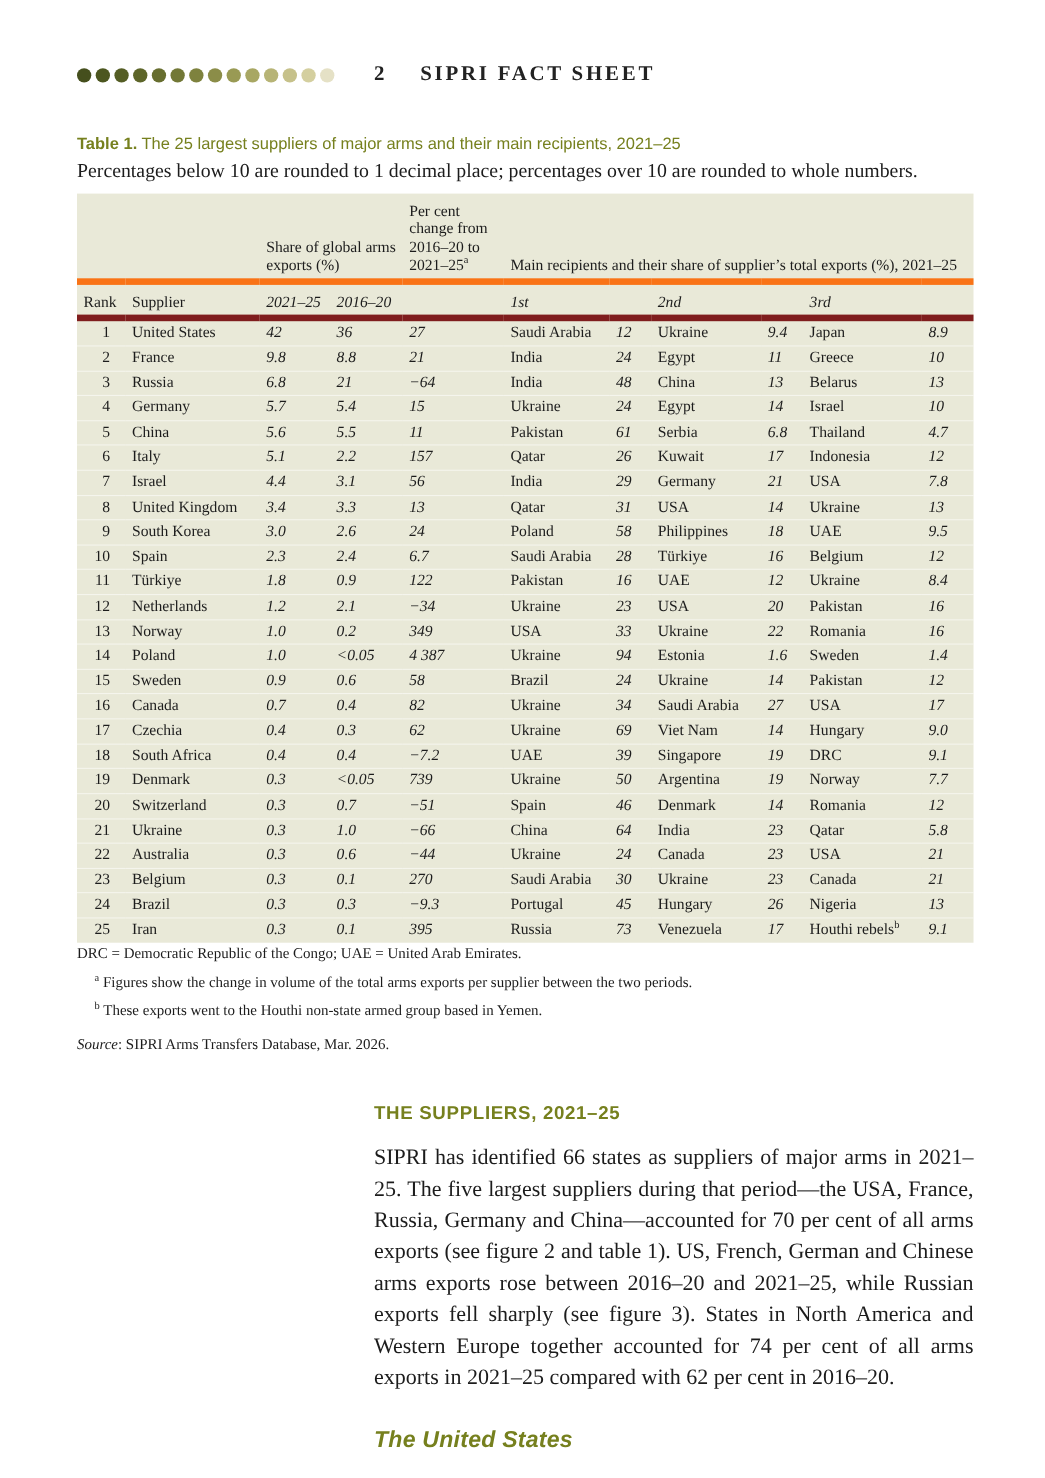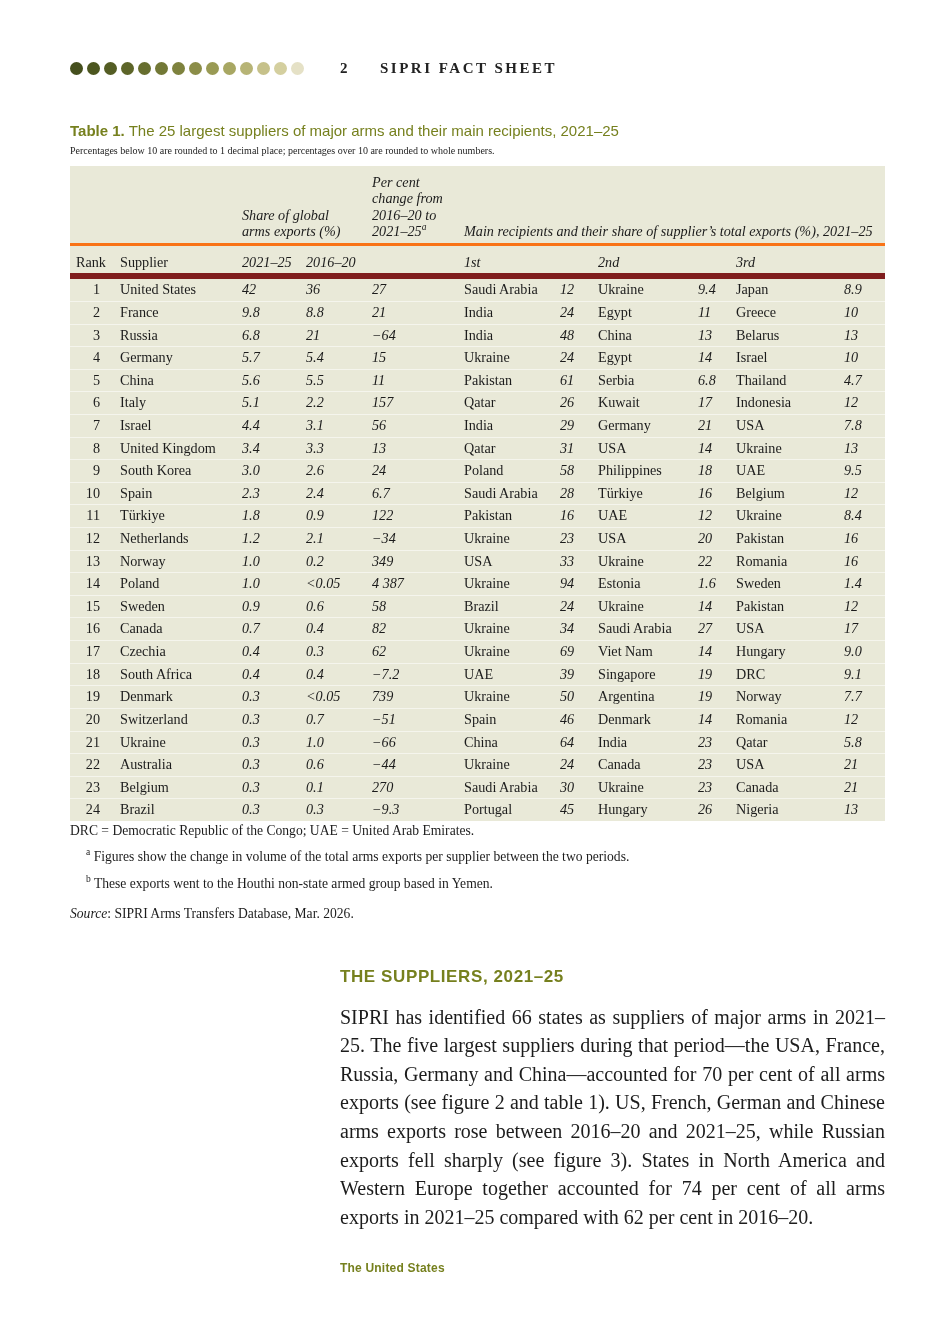--- a/index.html
+++ b/index.html
@@ -6,48 +6,48 @@
   .page{
     width:950px;height:1344px;box-sizing:border-box;
     padding:60px 65px 0 70px;
     font-family:"Liberation Serif", serif;
     color:#1c1c1c;background:#ffffff;overflow:hidden;position:relative;
   }
   
   .hdr{display:flex;align-items:center;height:16px;}
   .dots{display:flex;gap:4px;align-items:center;}
   .dot{width:13px;height:13px;border-radius:50%;display:inline-block;}
-  .hdr-text{margin-left:36px;font-size:15px;font-weight:700;letter-spacing:2.5px;color:#222;}
+  .hdr-text{margin-left:36px;font-size:19px;font-weight:700;letter-spacing:2.5px;color:#222;}
   .hdr-text .pgnum{margin-right:30px;}
   
   .table-title{margin:46px 0 6px 0;font-family:"Liberation Sans",sans-serif;font-size:15px;color:#76801e;}
   .table-title b{font-weight:700;}
-  .table-note{margin:0 0 10px 0;font-size:10px;color:#1c1c1c;}
+  .table-note{margin:0 0 10px 0;font-size:18px;color:#1c1c1c;}
   table.t1{width:815px;border-collapse:collapse;table-layout:fixed;background:#e9e9d8;font-size:14.2px;}
   table.t1 th, table.t1 td{font-weight:normal;text-align:left;padding:3px 6px;vertical-align:bottom;white-space:nowrap;overflow:hidden;}
   table.t1 thead th{white-space:normal;line-height:1.16;padding-top:8px;}
-  .gh{border-bottom:3px solid #f97316;font-size:14.2px;font-style:italic;}
+  .gh{border-bottom:6px solid #f97316;font-size:14.2px;}
   .colhdr th{border-bottom:6px solid #7f1d1d;padding-top:4px;padding-bottom:4px;}
   .ital{font-style:italic;}
   .right{text-align:right;}
   table.t1 tbody td{border-bottom:1px solid rgba(255,255,255,0.55);line-height:1.1;padding-top:3px;padding-bottom:3px;}
   table.t1 tbody tr:last-child td{border-bottom:none;}
   table.t1 td.rank{text-align:right;padding-right:14px;}
   table.t1 td.num{font-style:italic;}
   sup{font-size:9.5px;line-height:0;}
   
   .fnotes{margin-top:0;font-size:13.6px;line-height:1.5;}
   .fn{margin:0 0 2px 0;}
   .fn.indent{padding-left:16px;margin-top:6px;}
   .fn .src-label{font-style:italic;}
   .fn.source{margin-top:10px;}
   
   .textcol{margin-left:270px;width:545px;}
   .sec-h{font-family:"Liberation Sans",sans-serif;font-size:17px;font-weight:700;color:#76801e;letter-spacing:0.6px;margin:42px 0 16px 0;}
-  .sub-h{font-family:"Liberation Sans",sans-serif;font-size:12px;font-weight:700;color:#76801e;margin:30px 0 16px 0;letter-spacing:0.2px;}
+  .sub-h{font-family:"Liberation Sans",sans-serif;font-size:21px;font-weight:700;color:#76801e;margin:30px 0 16px 0;letter-spacing:0.2px;font-style:italic;}
   .textcol p.body{font-size:20px;line-height:1.43;text-align:justify;margin:0 0 14px 0;}
 </style>
 </head>
 <body>
 
 <div class="page">
 
   <div class="hdr">
     <div class="dots">
         <span class="dot" style="background: rgb(69, 79, 29);"></span>
@@ -414,20 +414,33 @@
           <td class="num">0.3</td>
           <td class="num">0.3</td>
           <td class="num right">−9.3</td>
           <td class="recname">Portugal</td>
           <td class="num right">45</td>
           <td class="recname">Hungary</td>
           <td class="num right">26</td>
           <td class="recname">Nigeria</td>
           <td class="num right">13</td>
         </tr>
+        <tr>
+          <td class="rank">25</td>
+          <td class="supplier">Iran</td>
+          <td class="num">0.3</td>
+          <td class="num">0.1</td>
+          <td class="num right">395</td>
+          <td class="recname">Russia</td>
+          <td class="num right">73</td>
+          <td class="recname">Venezuela</td>
+          <td class="num right">17</td>
+          <td class="recname">Houthi rebels<sup>b</sup></td>
+          <td class="num right">9.1</td>
+        </tr>
       </tbody>
   </table>
 
   <div class="fnotes">
     <p class="fn">DRC = Democratic Republic of the Congo; UAE = United Arab Emirates.</p>
     <p class="fn indent"><sup>a</sup> <span>Figures show the change in volume of the total arms exports per supplier between the two periods.</span></p>
     <p class="fn indent"><sup>b</sup> <span>These exports went to the Houthi non-state armed group based in Yemen.</span></p>
     <p class="fn source"><span class="src-label">Source</span><span>: SIPRI Arms Transfers Database, Mar. 2026.</span></p>
   </div>
 

